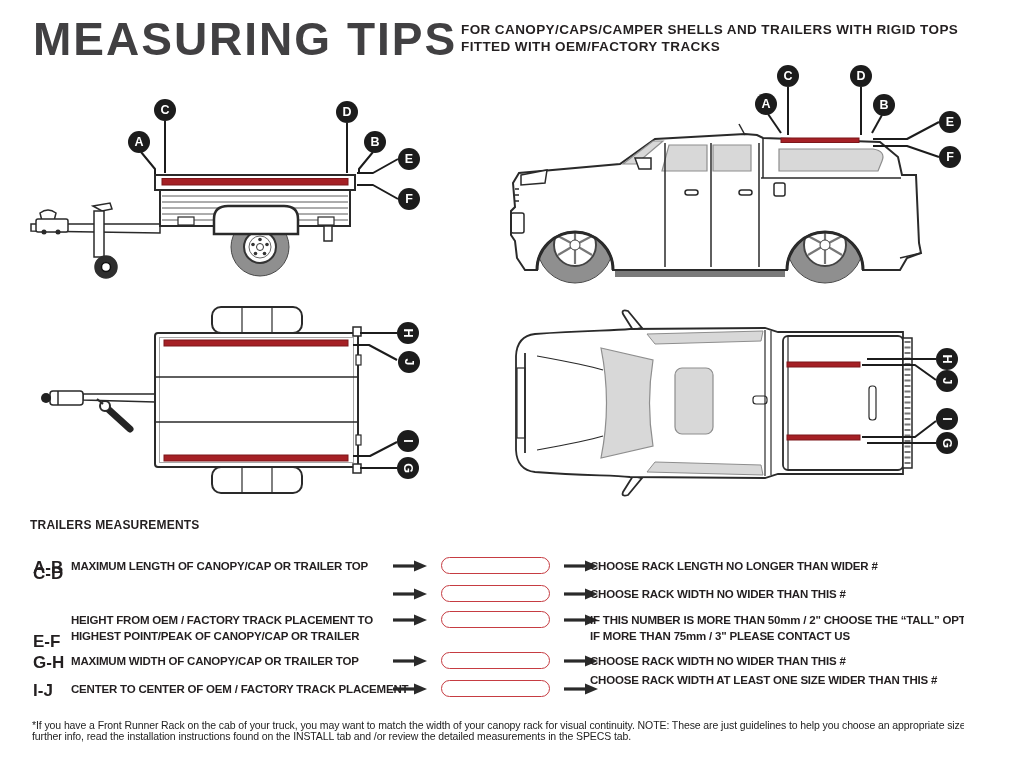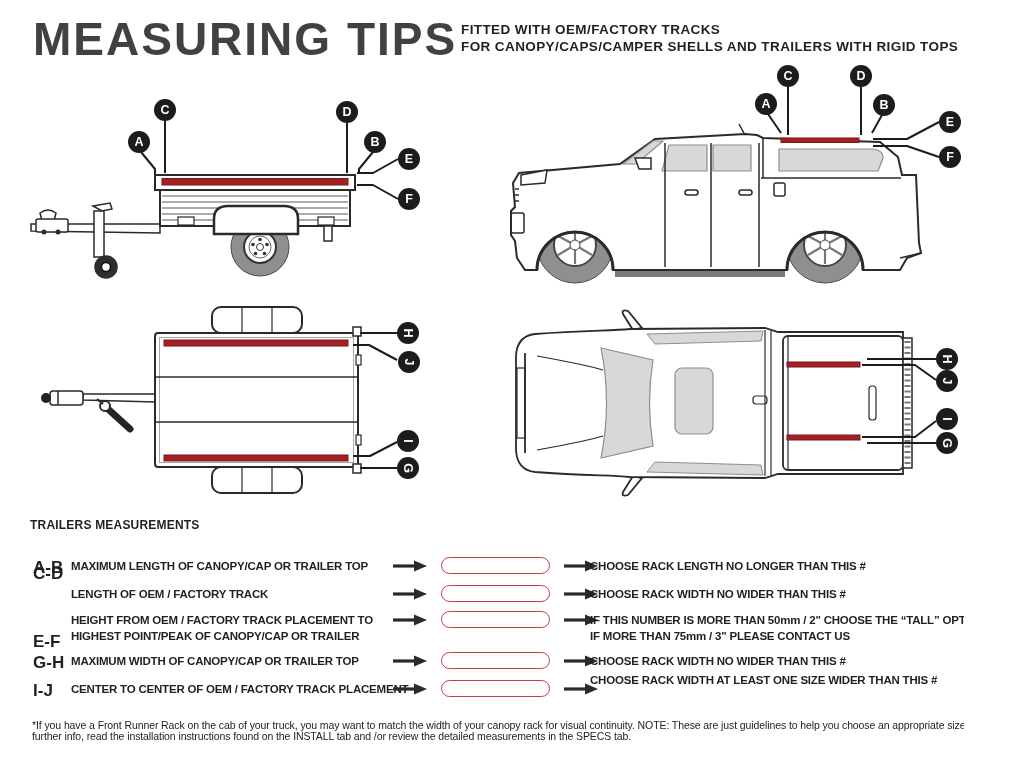--- a/index.html
+++ b/index.html
@@ -25,22 +25,22 @@
   .footnote{left:32px;top:720px;width:992px;font-size:10.5px;line-height:11px;letter-spacing:-.1px;color:#1d1d1d;}
   svg{display:block;}
 </style>
 </head>
 <body>
 
 <div id="stage">
 
   <div class="abs title">MEASURING TIPS</div>
   <div class="abs subtitle">
+    <div>FOR CANOPY/CAPS/CAMPER SHELLS AND TRAILERS WITH RIGID TOPS</div>
     <div>FITTED WITH OEM/FACTORY TRACKS</div>
-    <div>FOR CANOPY/CAPS/CAMPER SHELLS AND TRAILERS WITH RIGID TOPS</div>
   </div>
 
   <svg class="abs" style="left:28px;top:93px" width="430" height="205" viewBox="0 0 430 205">
     <g stroke="#2a2a2a" fill="none" stroke-width="2">
 
       <g stroke-width="1">
         <circle cx="232" cy="154" r="29" fill="#8f8f8f" stroke="#4a4a4a"></circle>
         <circle cx="232" cy="154" r="16" fill="#ffffff" stroke="#333" stroke-width="2"></circle>
         <circle cx="232" cy="154" r="11" stroke="#666"></circle>
         <circle cx="232" cy="154" r="3.5" stroke="#333"></circle>
@@ -292,24 +292,23 @@
   <div class="abs desc" style="top:558px">MAXIMUM LENGTH OF CANOPY/CAP OR TRAILER TOP</div>
   <svg class="abs arrow" style="left:393px;top:560px" viewBox="0 0 34 12">
       <line x1="0" y1="6" x2="22" y2="6" stroke="#2a2a2a" stroke-width="3.2"></line>
       <polygon points="21,0.5 34,6 21,11.5" fill="#2a2a2a"></polygon>
     </svg>
   <div class="abs pill" style="top:557px"></div>
   <svg class="abs arrow" style="left:564px;top:560px" viewBox="0 0 34 12">
       <line x1="0" y1="6" x2="22" y2="6" stroke="#2a2a2a" stroke-width="3.2"></line>
       <polygon points="21,0.5 34,6 21,11.5" fill="#2a2a2a"></polygon>
     </svg>
-  <div class="abs result" style="top:558px">CHOOSE RACK LENGTH NO LONGER THAN THIS #</div>
+  <div class="abs result" style="top:558px">CHOOSE RACK LENGTH NO LONGER THAN WIDER #</div>
 
   <div class="abs code" style="top:564px">C-D</div>
-  <div class="abs desc" style="top:586px">LENGTH OF OEM / FACTORY TRACK</div>
   <svg class="abs arrow" style="left:393px;top:588px" viewBox="0 0 34 12">
       <line x1="0" y1="6" x2="22" y2="6" stroke="#2a2a2a" stroke-width="3.2"></line>
       <polygon points="21,0.5 34,6 21,11.5" fill="#2a2a2a"></polygon>
     </svg>
   <div class="abs pill" style="top:585px"></div>
   <svg class="abs arrow" style="left:564px;top:588px" viewBox="0 0 34 12">
       <line x1="0" y1="6" x2="22" y2="6" stroke="#2a2a2a" stroke-width="3.2"></line>
       <polygon points="21,0.5 34,6 21,11.5" fill="#2a2a2a"></polygon>
     </svg>
   <div class="abs result" style="top:586px">CHOOSE RACK WIDTH NO WIDER THAN THIS #</div>

